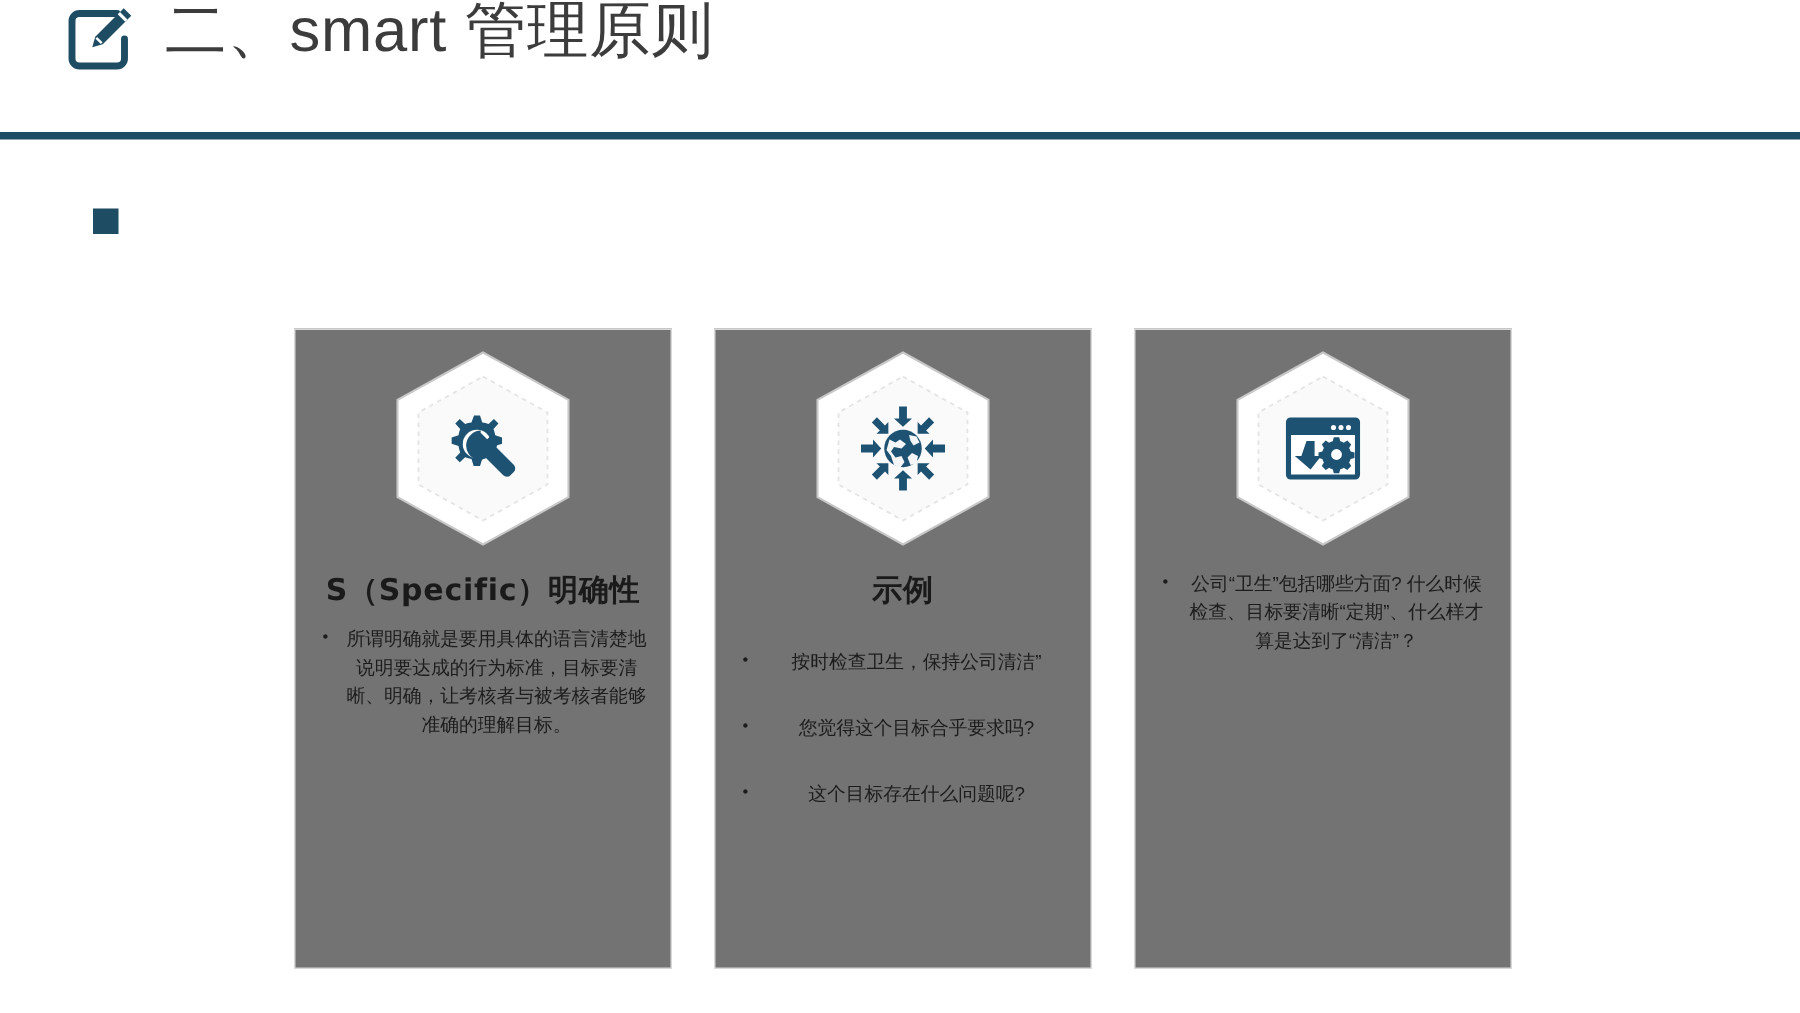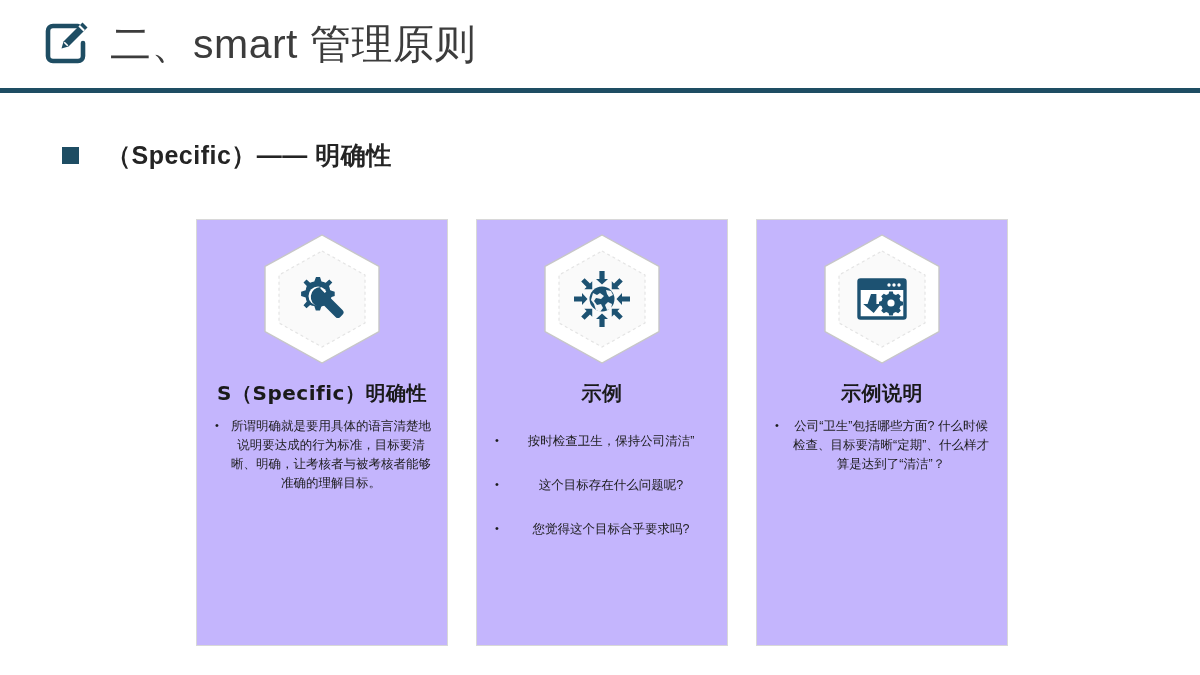--- a/index.html
+++ b/index.html
@@ -17,21 +17,20 @@
 
   
   .header {
     position: absolute;
     left: 0; top: 0;
     width: 1200px;
     height: 93px;
   }
   .header-inner {
     display: flex;
-    align-items: center;
     height: 88px;
     padding-left: 40px;
     box-sizing: border-box;
   }
   .edit-icon {
     width: 54px;
     height: 54px;
     flex: 0 0 54px;
     margin-right: 16px;
     display: block;
@@ -84,21 +83,21 @@
     width: 812px;
     height: 427px;
     display: flex;
     justify-content: space-between;
   }
   .card {
     width: 252px;
     height: 427px;
     box-sizing: border-box;
     border: 1px solid #d8d8d8;
-    background: #c4b5fd;
+    background: #737373;
     position: relative;
   }
 
   .card-icon-wrap {
     width: 100%;
     height: 150px;
     display: flex;
     align-items: center;
     justify-content: center;
     padding-top: 8px;
@@ -161,21 +160,20 @@
         <path d="M24.2 25.2 L27.8 28.8" fill="none" stroke="#ffffff" stroke-width="1.6"></path>
       </svg>
     </span>
     <span class="header-title">二、smart 管理原则</span>
   </div>
   <div class="header-rule"></div>
 </div>
 
 <div class="subtitle-row">
   <span class="subtitle-bullet"></span>
-  <span class="subtitle-text">（Specific）—— 明确性</span>
 </div>
 
 <div class="cards">
 
   <div class="card">
     <div class="card-icon-wrap">
       <svg class="hex-svg" width="124" height="134" viewBox="0 0 124 134">
         <polygon points="62,3 119,34.5 119,99.5 62,131 5,99.5 5,34.5" fill="#ffffff" stroke="#c7c7c7" stroke-width="1.4"></polygon>
         <polygon points="62,19 105,43 105,91 62,115 19,91 19,43" fill="#fafafa" stroke="#e4e4e4" stroke-width="1.2" stroke-dasharray="3 3"></polygon>
         <g transform="translate(62,67)" fill="#1d5272">
@@ -212,22 +210,22 @@
               <path d="M-27,-2.4 v4.8 h7.6 v3.2 L-13.8,0 l-5.6,-5.6 v3.2 z"></path>
               <path d="M27,-2.4 v4.8 h-7.6 v3.2 L13.8,0 l5.6,-5.6 v3.2 z"></path>
             </g>
           </g>
         </g>
       </svg>
     </div>
     <div class="card-title">示例</div>
     <ul class="bullets spaced">
       <li class="bullet">按时检查卫生，保持公司清洁”</li>
+      <li class="bullet">您觉得这个目标合乎要求吗?</li>
       <li class="bullet">这个目标存在什么问题呢?</li>
-      <li class="bullet">您觉得这个目标合乎要求吗?</li>
     </ul>
   </div>
 
   <div class="card">
     <div class="card-icon-wrap">
       <svg class="hex-svg" width="124" height="134" viewBox="0 0 124 134">
         <polygon points="62,3 119,34.5 119,99.5 62,131 5,99.5 5,34.5" fill="#ffffff" stroke="#c7c7c7" stroke-width="1.4"></polygon>
         <polygon points="62,19 105,43 105,91 62,115 19,91 19,43" fill="#fafafa" stroke="#e4e4e4" stroke-width="1.2" stroke-dasharray="3 3"></polygon>
         <g transform="translate(62,67)">
           <rect x="-23" y="-19" width="46" height="38" rx="1.5" fill="#ffffff" stroke="#1d5272" stroke-width="3.4"></rect>
@@ -236,19 +234,18 @@
           <circle cx="17" cy="-14" r="1.7" fill="#ffffff"></circle>
           <circle cx="7" cy="-14" r="1.7" fill="#ffffff"></circle>
           <path d="M-11,-5 h5.4 v10 h4.4 L-8.3,14 l-10.5,-9 h4.4 z" fill="#1d5272"></path>
           <g transform="translate(9,4)" fill="#1d5272">
             <path d="M-1.8,-11.5 h3.6 l0.7,2.6 a9,9 0 0 1 2.4,1 l2.3,-1.4 l2.6,2.6 l-1.4,2.3 a9,9 0 0 1 1,2.4 l2.6,0.7 v3.6 l-2.6,0.7 a9,9 0 0 1 -1,2.4 l1.4,2.3 l-2.6,2.6 l-2.3,-1.4 a9,9 0 0 1 -2.4,1 l-0.7,2.6 h-3.6 l-0.7,-2.6 a9,9 0 0 1 -2.4,-1 l-2.3,1.4 l-2.6,-2.6 l1.4,-2.3 a9,9 0 0 1 -1,-2.4 l-2.6,-0.7 v-3.6 l2.6,-0.7 a9,9 0 0 1 1,-2.4 l-1.4,-2.3 l2.6,-2.6 l2.3,1.4 a9,9 0 0 1 2.4,-1 z"></path>
             <circle cx="0" cy="0" r="3.6" fill="#ffffff"></circle>
           </g>
         </g>
       </svg>
     </div>
-    <div class="card-title">示例说明</div>
     <ul class="bullets spaced2">
       <li class="bullet">公司“卫生”包括哪些方面? 什么时候检查、目标要清晰“定期”、什么样才算是达到了“清洁”？</li>
     </ul>
   </div>
 
 </div>
 
 </body></html>

